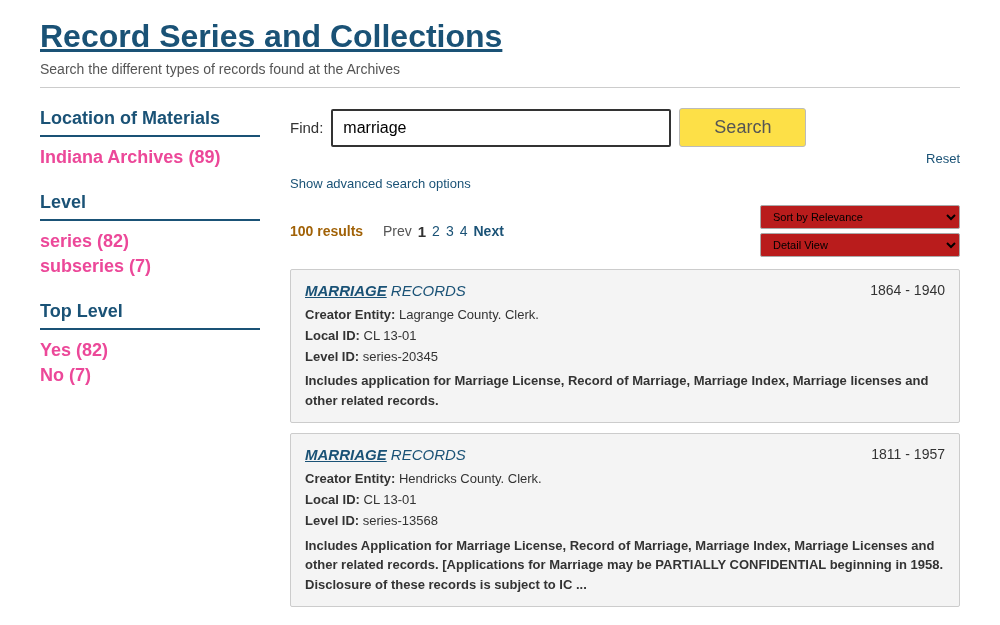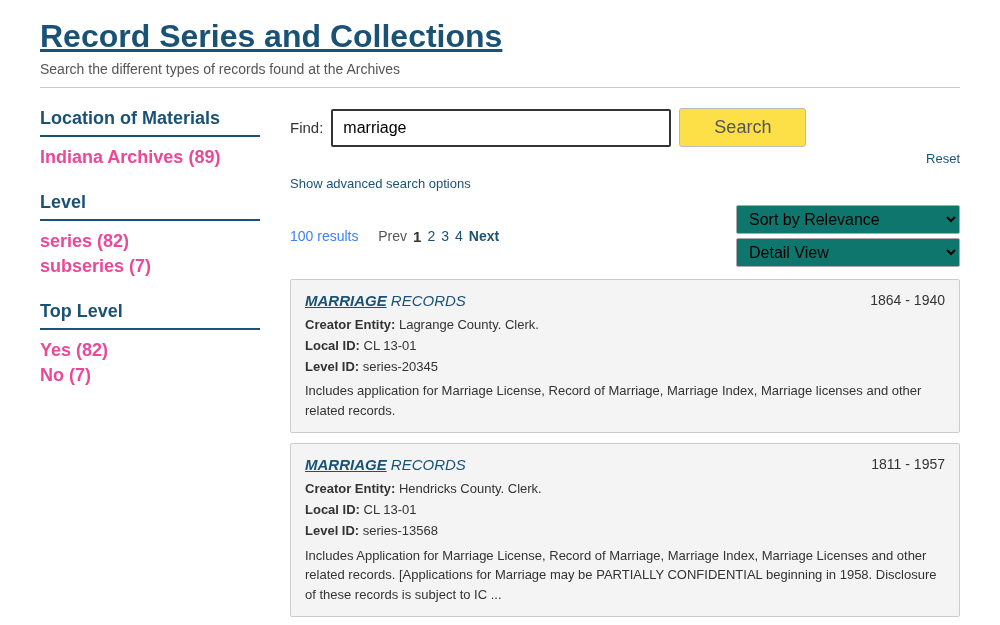--- a/index.html
+++ b/index.html
@@ -112,22 +112,22 @@
     }
     .results-pagination {
       display: flex;
       align-items: center;
       gap: 6px;
       font-size: 14px;
       color: #333;
     }
     .results-count {
       font-size: 14px;
-      font-weight: normal;
-      color: #3b82f6;
+      font-weight: bold;
+      color: #a16207;
       white-space: nowrap;
     }
     .pagination-label {
       color: #555;
     }
     .page-current {
       font-size: 15px;
       font-weight: bold;
     }
     .page-link {
@@ -141,26 +141,26 @@
       cursor: pointer;
       font-weight: bold;
     }
     .sort-controls {
       display: flex;
       flex-direction: column;
       gap: 4px;
     }
     .sort-select {
       padding: 4px 8px;
-      font-size: 16px;
+      font-size: 11px;
       border: 1px solid #aaa;
       border-radius: 2px;
-      background: #0f766e;
-      cursor: pointer;
-      width: 224px;
+      background: #b91c1c;
+      cursor: pointer;
+      width: 200px;
     }
     .result-card {
       border: 1px solid #ccc;
       background: #f4f4f4;
       padding: 12px 14px;
       margin-bottom: 10px;
       border-radius: 2px;
     }
     .result-title-row {
       display: flex;
@@ -191,20 +191,21 @@
       line-height: 1.6;
     }
     .result-meta strong {
       font-weight: bold;
     }
     .result-description {
       font-size: 13px;
       color: #333;
       margin-top: 4px;
       line-height: 1.5;
+      font-weight: bold;
     }
     .search-row-wrapper {
       display: flex;
       flex-direction: column;
       align-items: flex-start;
       margin-bottom: 6px;
     }
     .search-inputs-row {
       display: flex;
       align-items: center;

